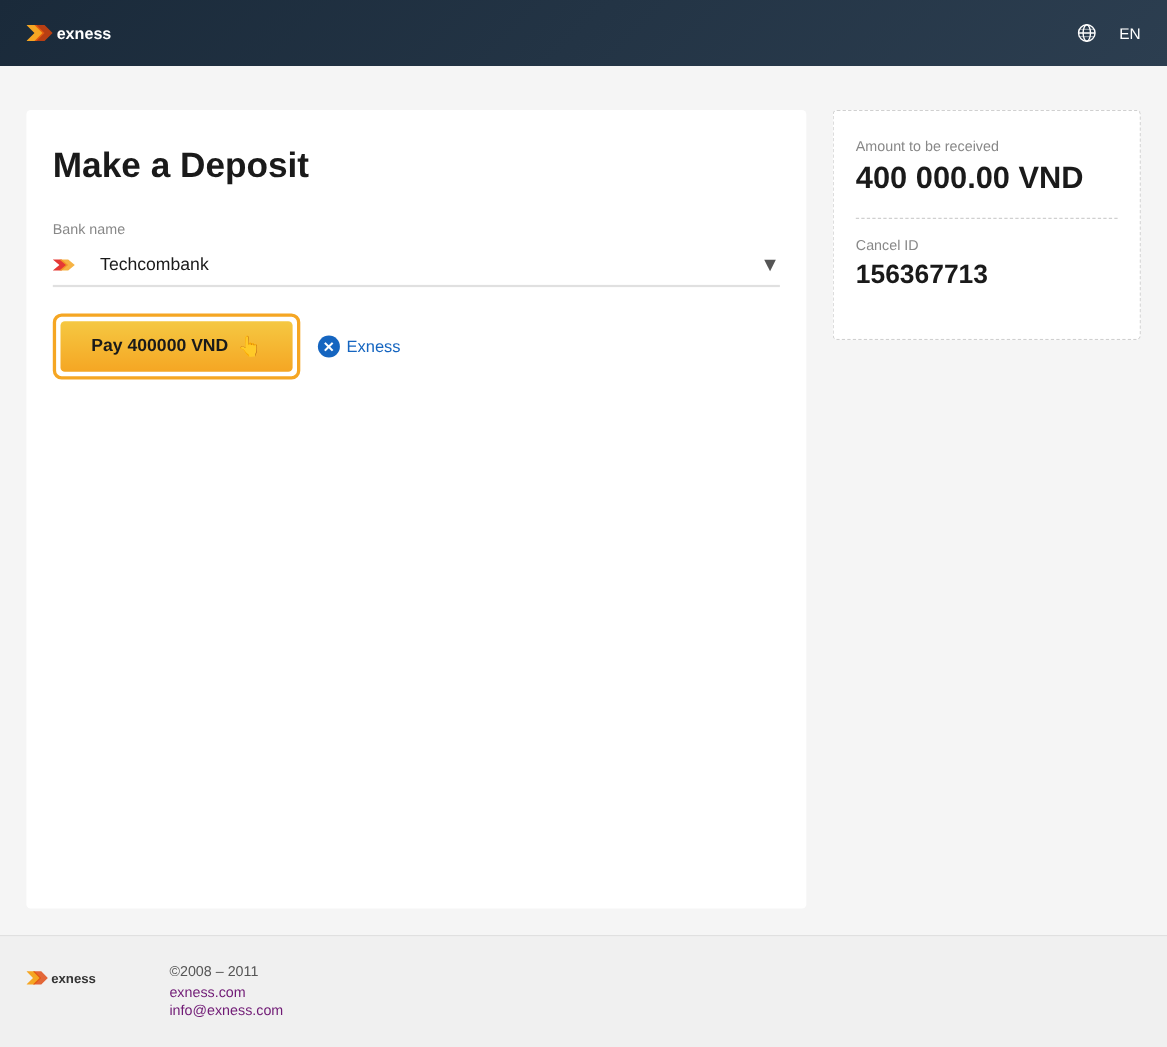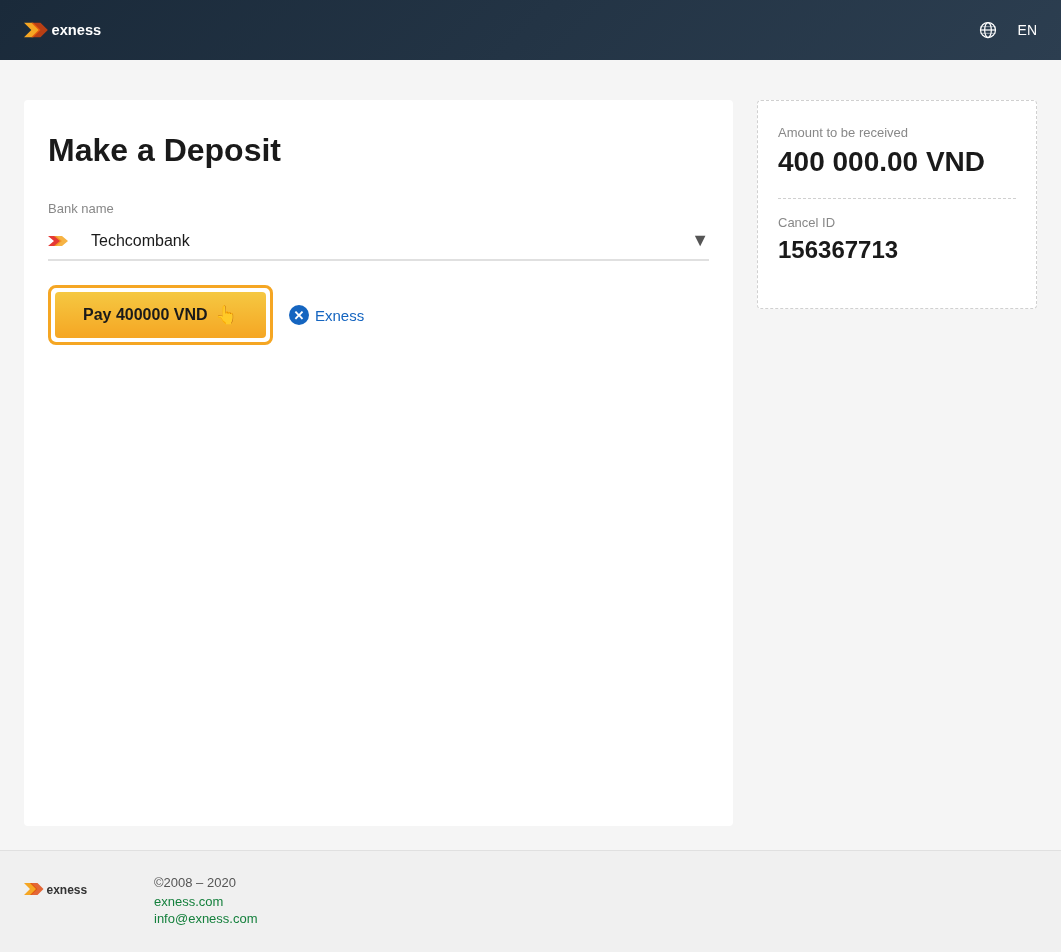--- a/index.html
+++ b/index.html
@@ -202,21 +202,21 @@
     .footer-links {
       flex-shrink: 0;
     }
     .footer-links p {
       font-size: 13px;
       color: #555;
       margin-bottom: 4px;
     }
     .footer-links a {
       display: block;
-      color: #15803d;
+      color: #701a75;
       font-size: 13px;
       text-decoration: none;
       margin-bottom: 2px;
     }
     .footer-text {
       font-size: 13px;
       color: #555;
       line-height: 1.5;
     }
 
@@ -300,18 +300,18 @@
 <footer class="footer">
   <div class="footer-inner">
     <div class="footer-logo">
       <svg width="90" height="28" viewBox="0 0 120 32" xmlns="http://www.w3.org/2000/svg">
         <polygon points="0,8 10,8 18,16 10,24 0,24 8,16" fill="#f5a623"></polygon>
         <polygon points="8,8 18,8 26,16 18,24 8,24 16,16" fill="#e0450a" opacity="0.8"></polygon>
         <text x="30" y="22" font-family="Arial" font-weight="bold" font-size="16" fill="#333">exness</text>
       </svg>
     </div>
     <div class="footer-links">
-      <p>©2008 – 2020</p>
+      <p>©2008 – 2011</p>
       <a href="#">exness.com</a>
       <a href="#">info@exness.com</a>
     </div>
   </div>
 </footer>
 
 </body></html>

